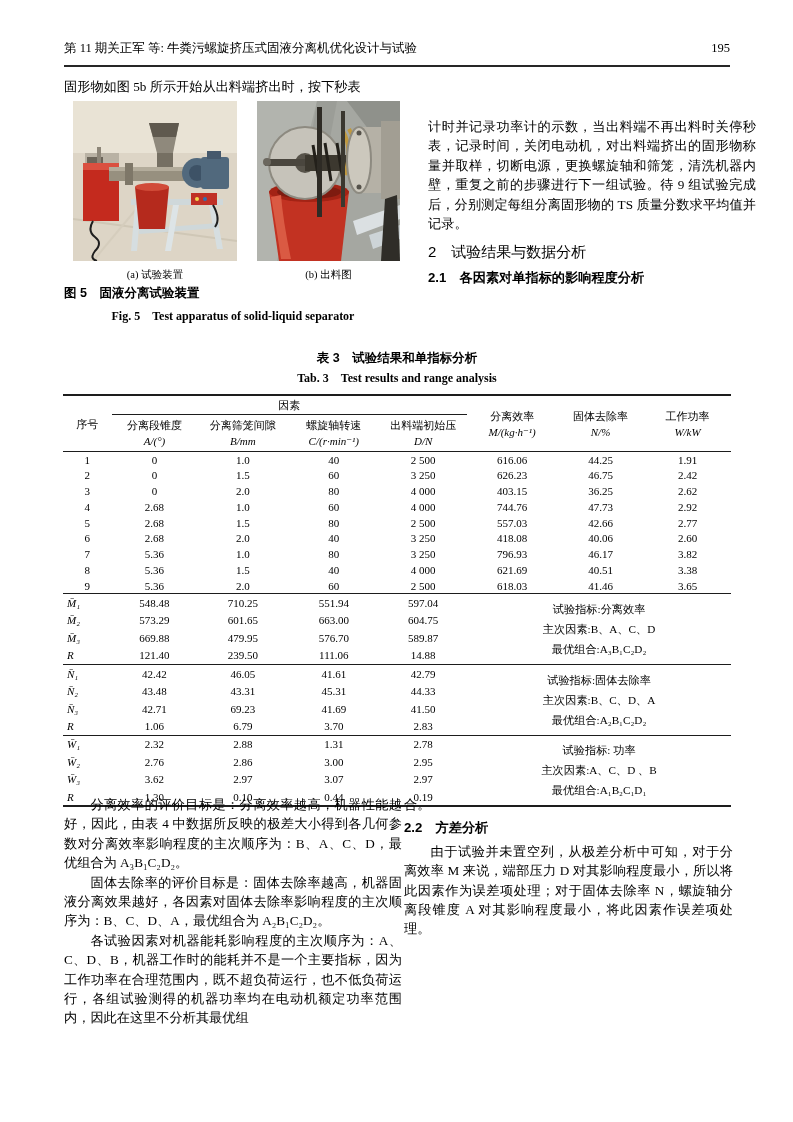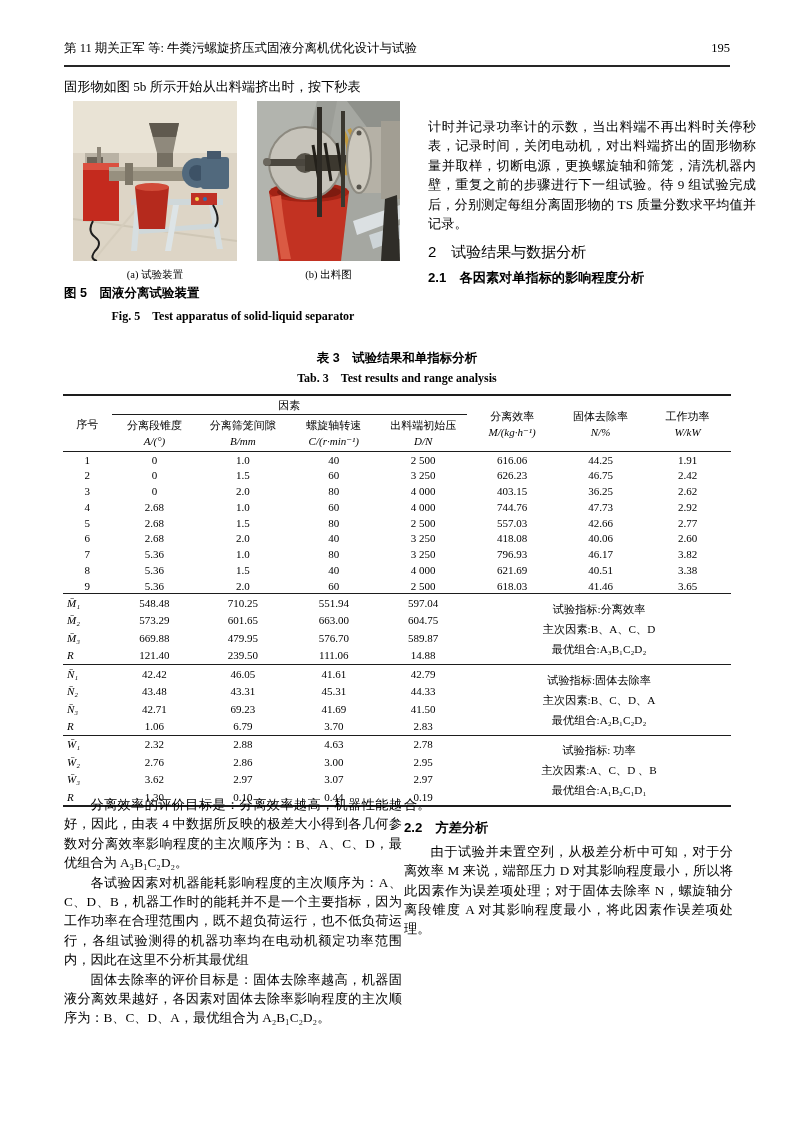--- a/index.html
+++ b/index.html
@@ -377,21 +377,21 @@
             <td>6.79</td>
             <td>3.70</td>
             <td>2.83</td>
           </tr>
         </tbody>
         <tbody class="sec">
           <tr>
             <td class="lbl">W̄₁</td>
             <td>2.32</td>
             <td>2.88</td>
-            <td>4.63</td>
+            <td>1.31</td>
             <td>2.78</td>
             <td class="note" rowspan="4" colspan="3">
               <div>试验指标: 功率</div>
               <div>主次因素:A、C、D 、B</div>
               <div>最优组合:A₁B₂C₁D₁</div>
             </td>
           </tr>
           <tr>
             <td class="lbl">W̄₂</td>
             <td>2.76</td>
@@ -412,22 +412,22 @@
             <td>0.10</td>
             <td>0.44</td>
             <td>0.19</td>
           </tr>
         </tbody>
       </table>
   </div>
 
   <div class="col" id="left-bottom">
     <p class="para">分离效率的评价目标是：分离效率越高，机器性能越好，因此，由表 4 中数据所反映的极差大小得到各几何参数对分离效率影响程度的主次顺序为：B、A、C、D，最优组合为 A₃B₁C₂D₂。</p>
+    <p class="para">固体去除率的评价目标是：固体去除率越高，机器固液分离效果越好，各因素对固体去除率影响程度的主次顺序为：B、C、D、A，最优组合为 A₂B₁C₂D₂。</p>
     <p class="para">各试验因素对机器能耗影响程度的主次顺序为：A、C、D、B，机器工作时的能耗并不是一个主要指标，因为工作功率在合理范围内，既不超负荷运行，也不低负荷运行，各组试验测得的机器功率均在电动机额定功率范围内，因此在这里不分析其最优组</p>
-    <p class="para">固体去除率的评价目标是：固体去除率越高，机器固液分离效果越好，各因素对固体去除率影响程度的主次顺序为：B、C、D、A，最优组合为 A₂B₁C₂D₂。</p>
   </div>
 
   <div class="col" id="right-bottom">
     <p class="para noindent">合。</p>
     <p class="h3">2.2　方差分析</p>
     <p class="para">由于试验并未置空列，从极差分析中可知，对于分离效率 M 来说，端部压力 D 对其影响程度最小，所以将此因素作为误差项处理；对于固体去除率 N，螺旋轴分离段锥度 A 对其影响程度最小，将此因素作误差项处理。</p>
   </div>
 
 </div>
 

